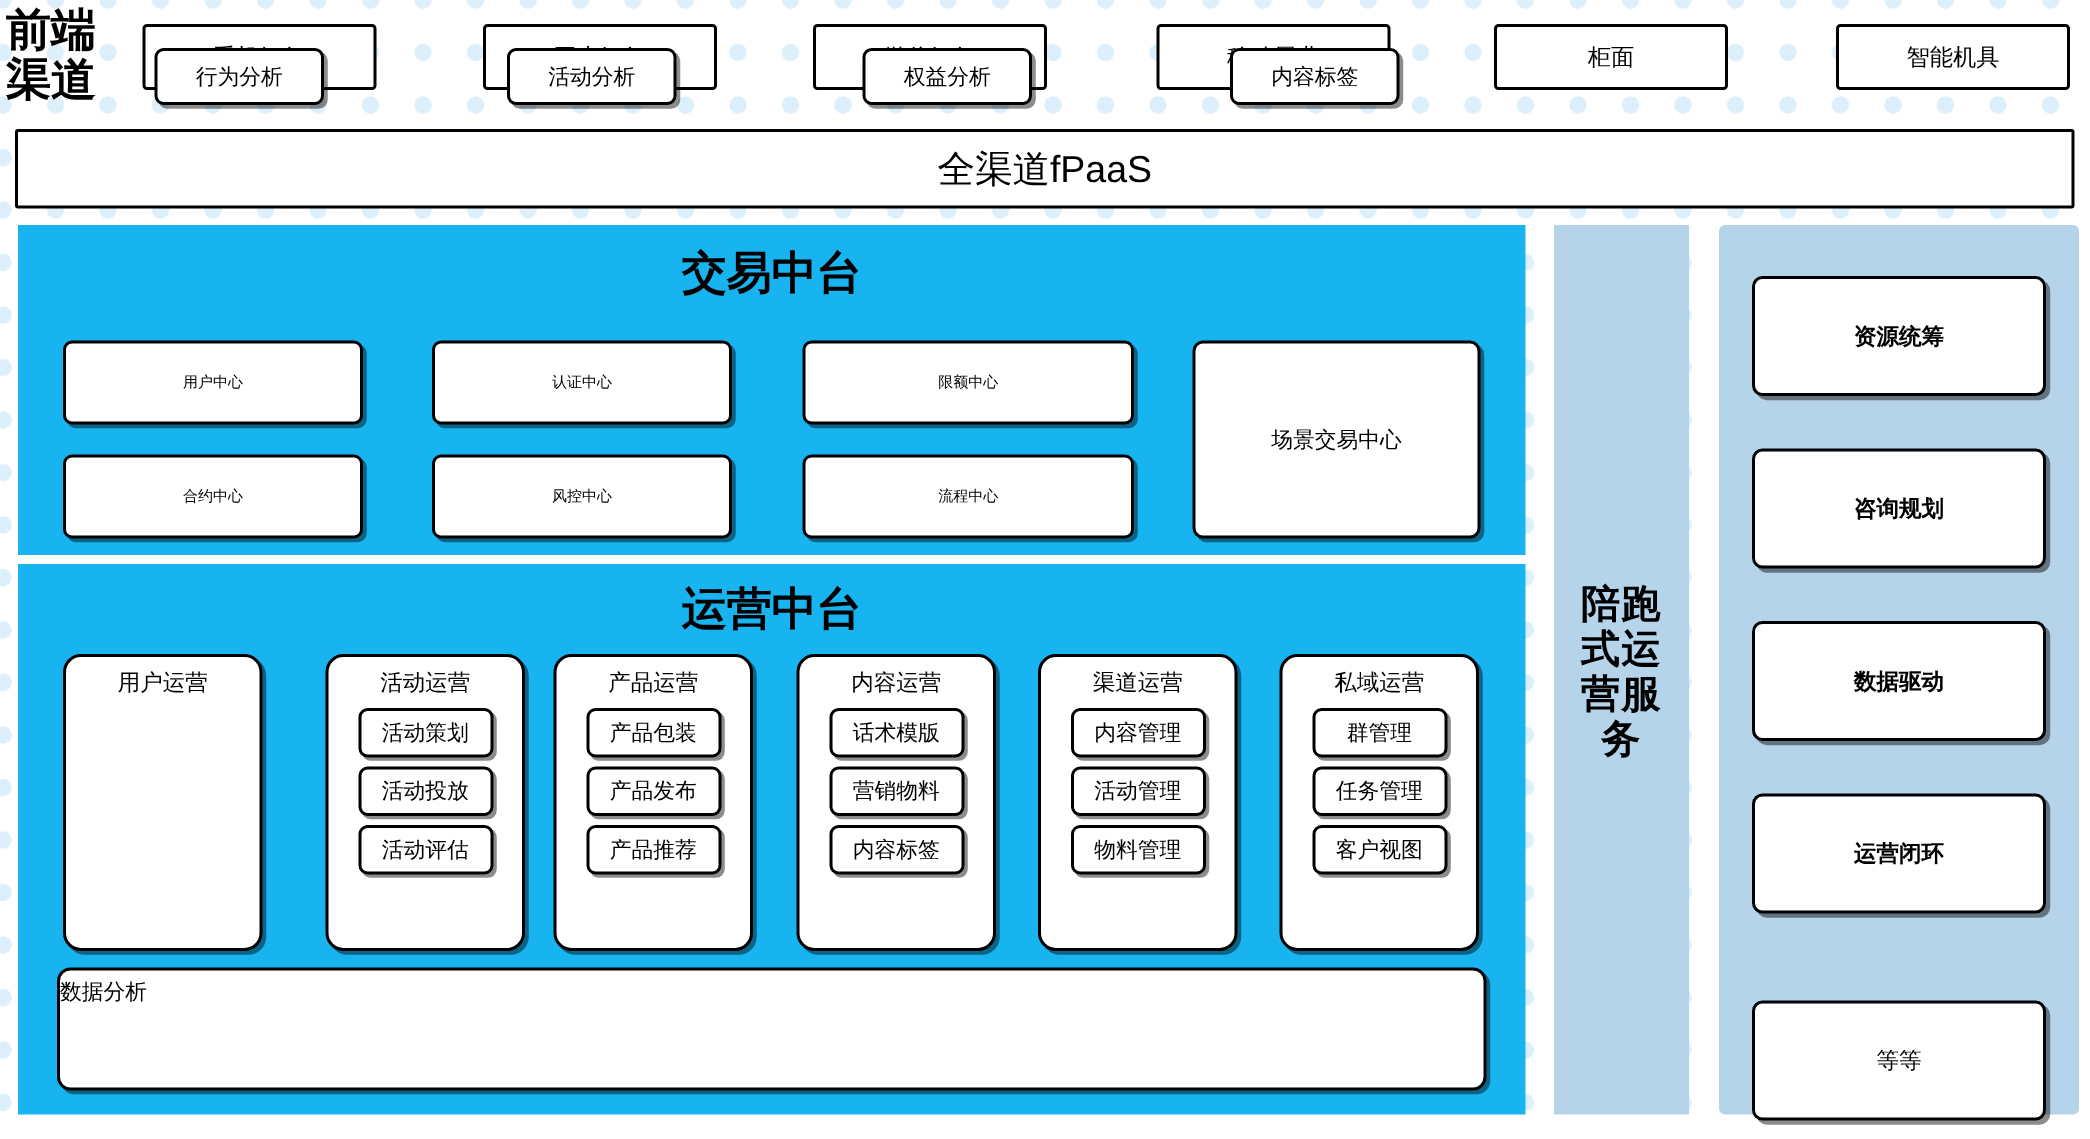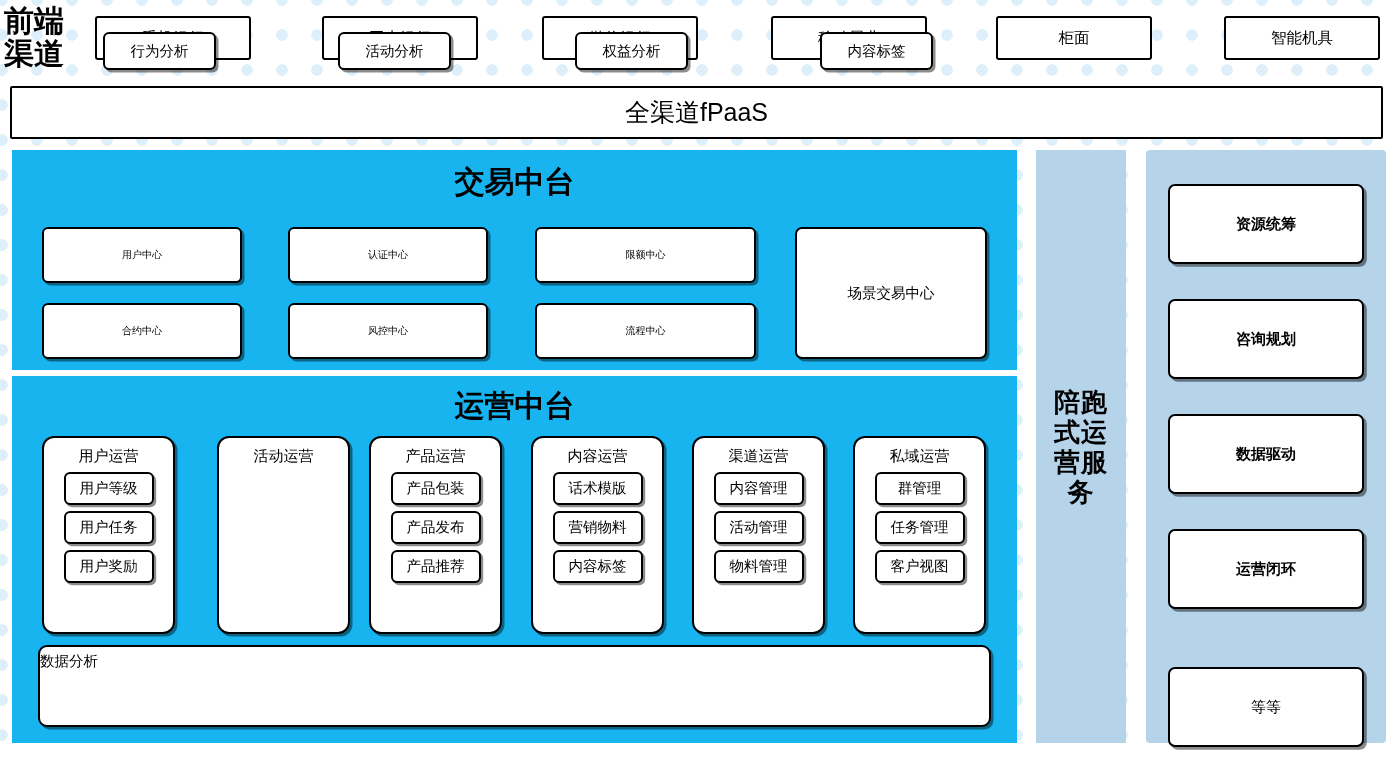--- a/index.html
+++ b/index.html
@@ -267,28 +267,28 @@
       <div class="wbox shadowbox txn-card" style="left: 535px; top: 303px; width: 221px;">流程中心</div>
     </div>
   <div class="wbox shadowbox" id="txn-scene">场景交易中心</div>
 
   <div class="blue-panel" id="ops-panel">
     <div class="panel-title" id="ops-title">运营中台</div>
   </div>
   <div id="ops-cols">
       <div class="ops-col" style="left: 42px;">
         <div class="ops-col-title">用户运营</div>
-        <div class="ops-items">
-          <div class="ops-item">用户等级</div>
-          <div class="ops-item">用户任务</div>
-          <div class="ops-item">用户奖励</div>
-        </div>
       </div>
       <div class="ops-col" style="left: 217px;">
         <div class="ops-col-title">活动运营</div>
+        <div class="ops-items">
+          <div class="ops-item">活动策划</div>
+          <div class="ops-item">活动投放</div>
+          <div class="ops-item">活动评估</div>
+        </div>
       </div>
       <div class="ops-col" style="left: 369px;">
         <div class="ops-col-title">产品运营</div>
         <div class="ops-items">
           <div class="ops-item">产品包装</div>
           <div class="ops-item">产品发布</div>
           <div class="ops-item">产品推荐</div>
         </div>
       </div>
       <div class="ops-col" style="left: 531px;">

